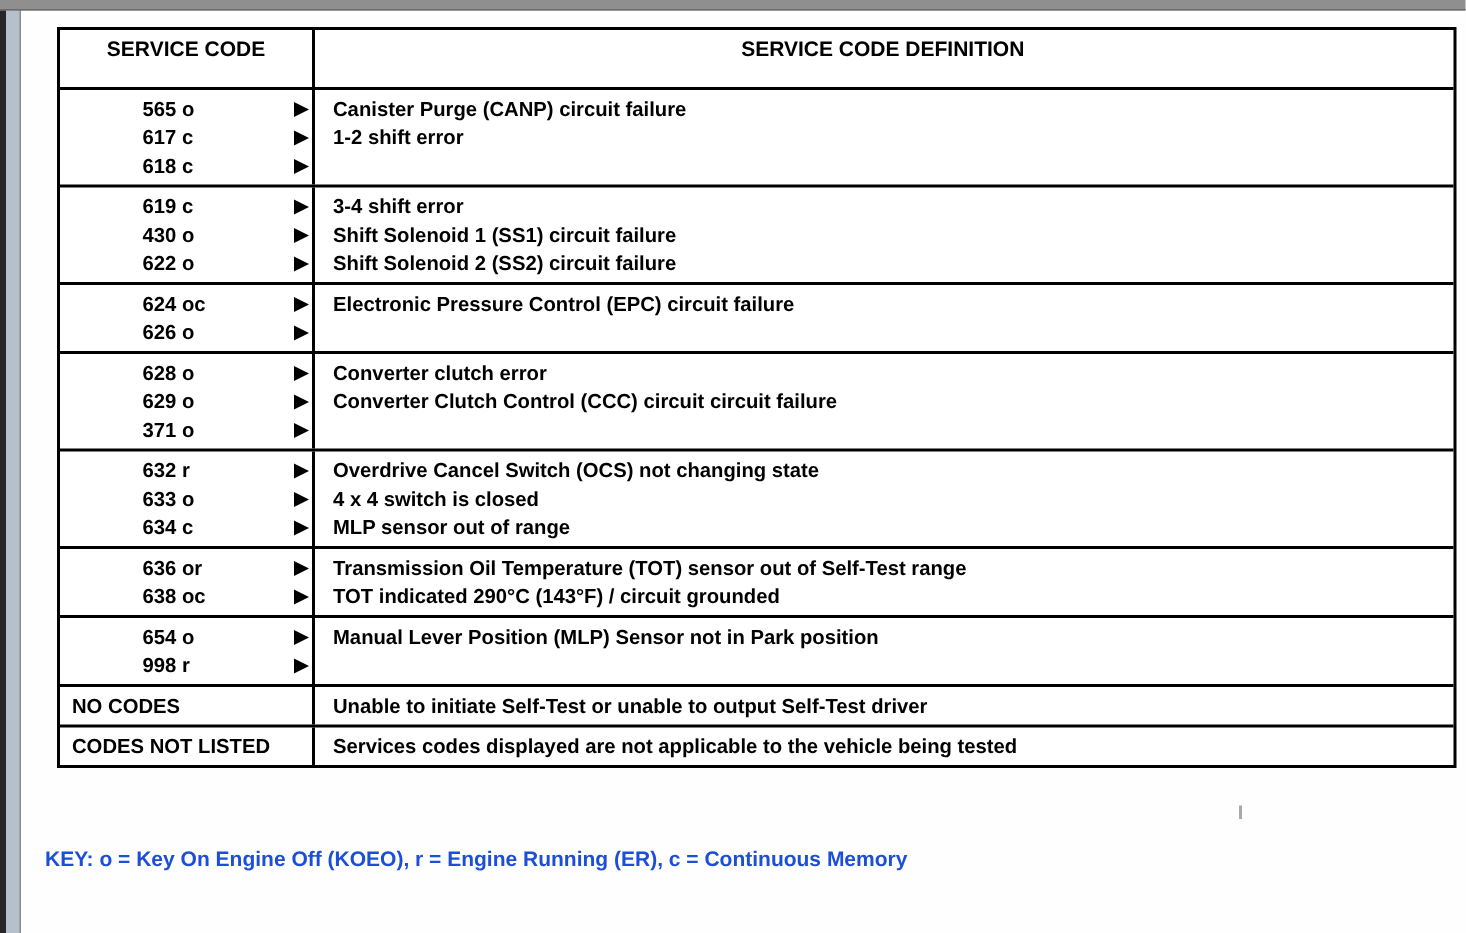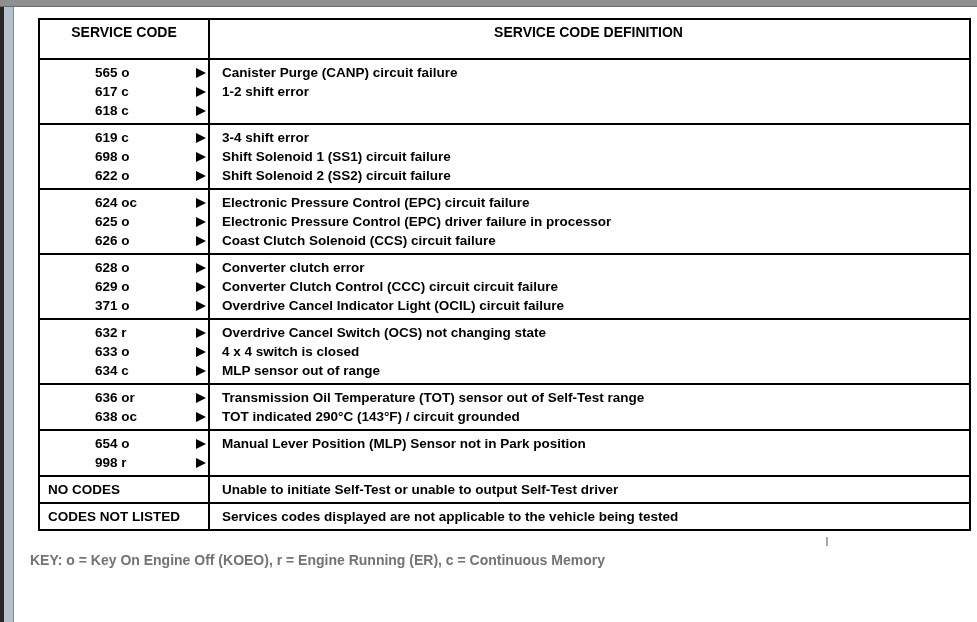--- a/index.html
+++ b/index.html
@@ -55,22 +55,22 @@
     width:0; height:0;
     border-left:10px solid #000;
     border-top:5.5px solid transparent;
     border-bottom:5.5px solid transparent;
   }
   .def-cell {
     flex:1; padding-left:14px; font-weight:bold; font-size:13.5px; white-space:nowrap;
   }
 
   .key-note {
-    position:absolute; left:16px; top:545px;
-    font-weight:bold; font-size:14px; color:#737373; white-space:nowrap;
+    position:absolute; left:16px; top:557px;
+    font-weight:bold; font-size:14px; color:#1d4ed8; white-space:nowrap;
   }
 
   .tick { position:absolute; left:812px; top:530px; width:2px; height:9px; background:#a9a9a9; }
 </style>
 </head>
 <body>
 
 <div class="screen">
   <div class="left-strip"></div>
   <div class="top-strip"></div>
@@ -96,56 +96,50 @@
           <div class="code-cell"><span>618 c</span><span class="tri"></span></div>
         </div>
       </div>
 
       <div class="group">
         <div class="grow">
           <div class="code-cell"><span>619 c</span><span class="tri"></span></div>
           <div class="def-cell">3-4 shift error</div>
         </div>
         <div class="grow">
-          <div class="code-cell"><span>698 o</span><span class="tri"></span></div>
+          <div class="code-cell"><span>430 o</span><span class="tri"></span></div>
           <div class="def-cell">Shift Solenoid 1 (SS1) circuit failure</div>
         </div>
         <div class="grow">
           <div class="code-cell"><span>622 o</span><span class="tri"></span></div>
           <div class="def-cell">Shift Solenoid 2 (SS2) circuit failure</div>
         </div>
       </div>
 
       <div class="group">
         <div class="grow">
           <div class="code-cell"><span>624 oc</span><span class="tri"></span></div>
           <div class="def-cell">Electronic Pressure Control (EPC) circuit failure</div>
         </div>
         <div class="grow">
-          <div class="code-cell"><span>625 o</span><span class="tri"></span></div>
-          <div class="def-cell">Electronic Pressure Control (EPC) driver failure in processor</div>
-        </div>
-        <div class="grow">
           <div class="code-cell"><span>626 o</span><span class="tri"></span></div>
-          <div class="def-cell">Coast Clutch Solenoid (CCS) circuit failure</div>
         </div>
       </div>
 
       <div class="group">
         <div class="grow">
           <div class="code-cell"><span>628 o</span><span class="tri"></span></div>
           <div class="def-cell">Converter clutch error</div>
         </div>
         <div class="grow">
           <div class="code-cell"><span>629 o</span><span class="tri"></span></div>
           <div class="def-cell">Converter Clutch Control (CCC) circuit circuit failure</div>
         </div>
         <div class="grow">
           <div class="code-cell"><span>371 o</span><span class="tri"></span></div>
-          <div class="def-cell">Overdrive Cancel Indicator Light (OCIL) circuit failure</div>
         </div>
       </div>
 
       <div class="group">
         <div class="grow">
           <div class="code-cell"><span>632 r</span><span class="tri"></span></div>
           <div class="def-cell">Overdrive Cancel Switch (OCS) not changing state</div>
         </div>
         <div class="grow">
           <div class="code-cell"><span>633 o</span><span class="tri"></span></div>

